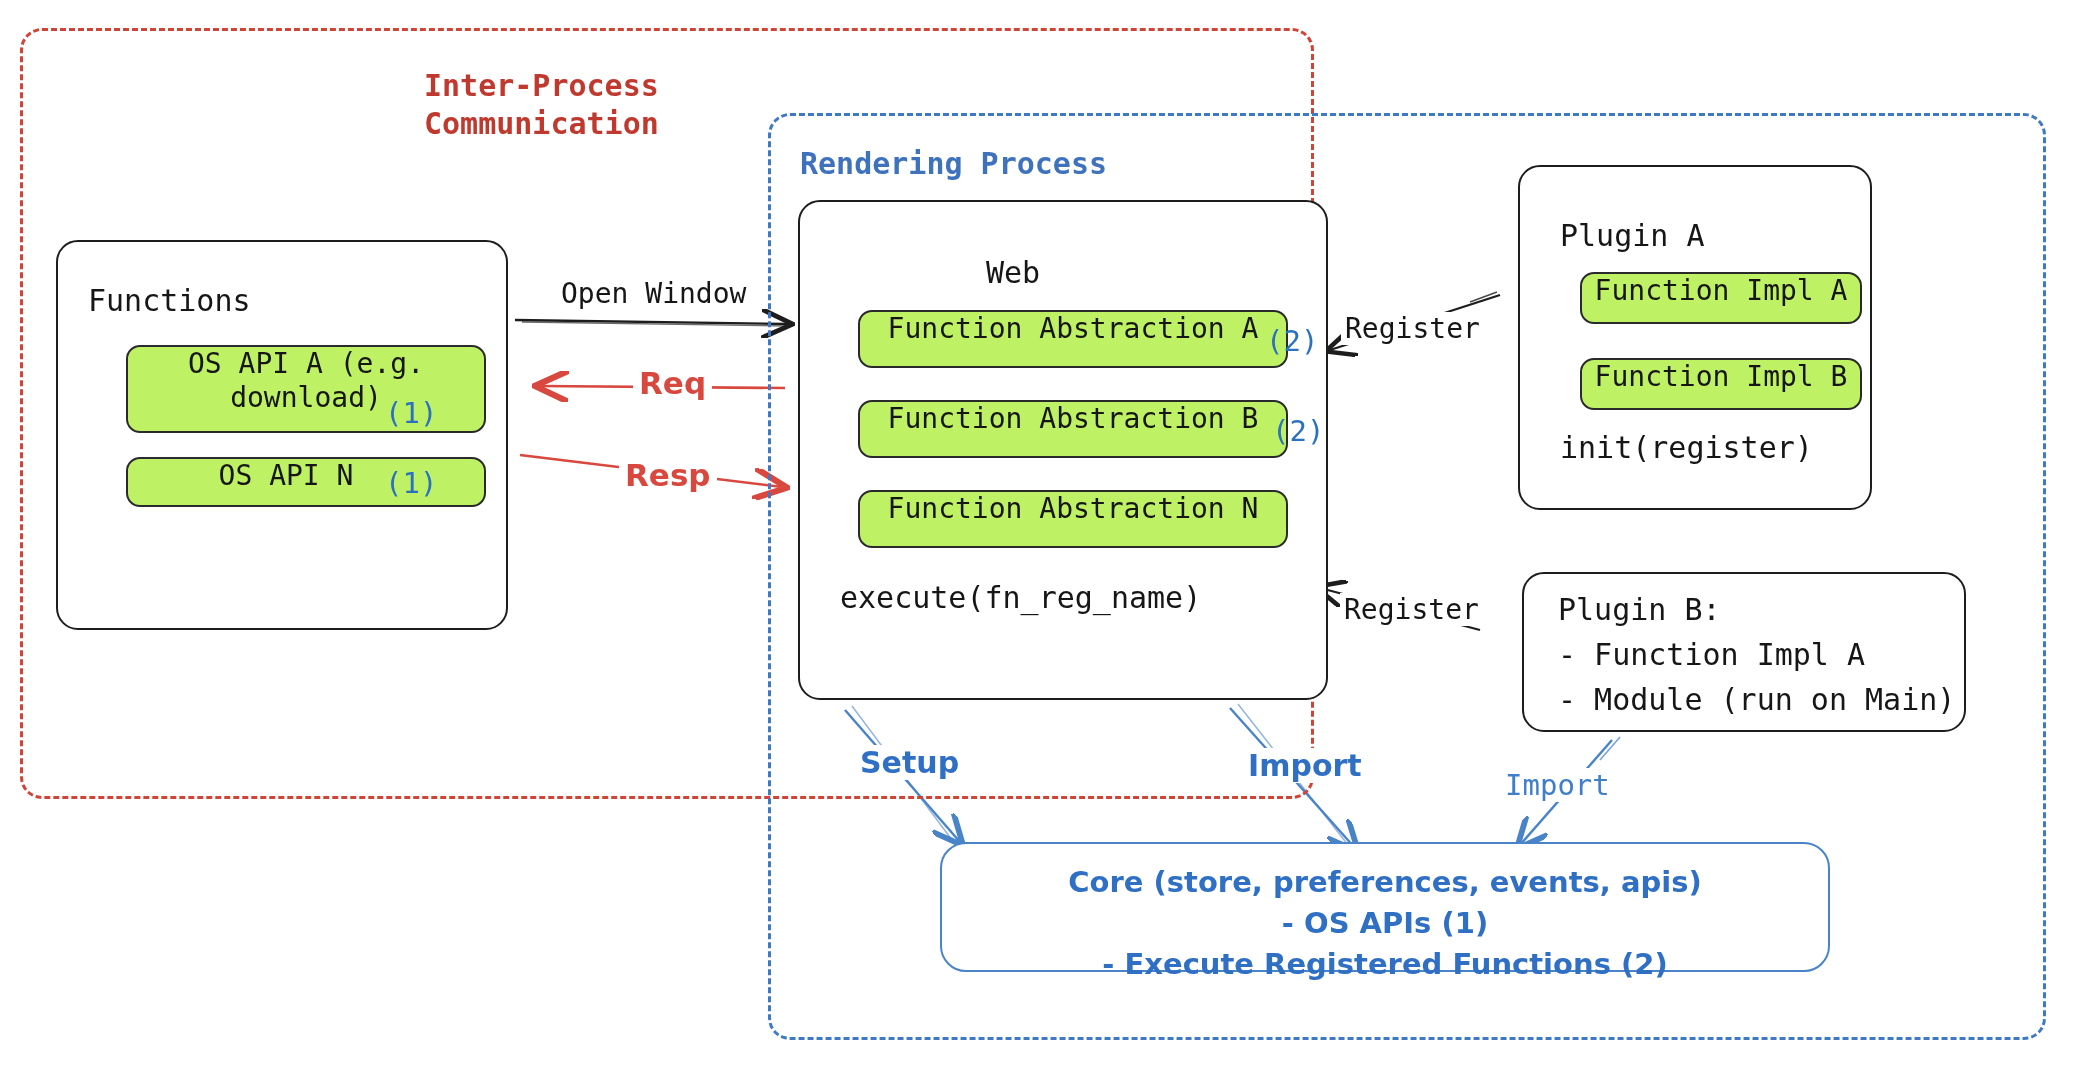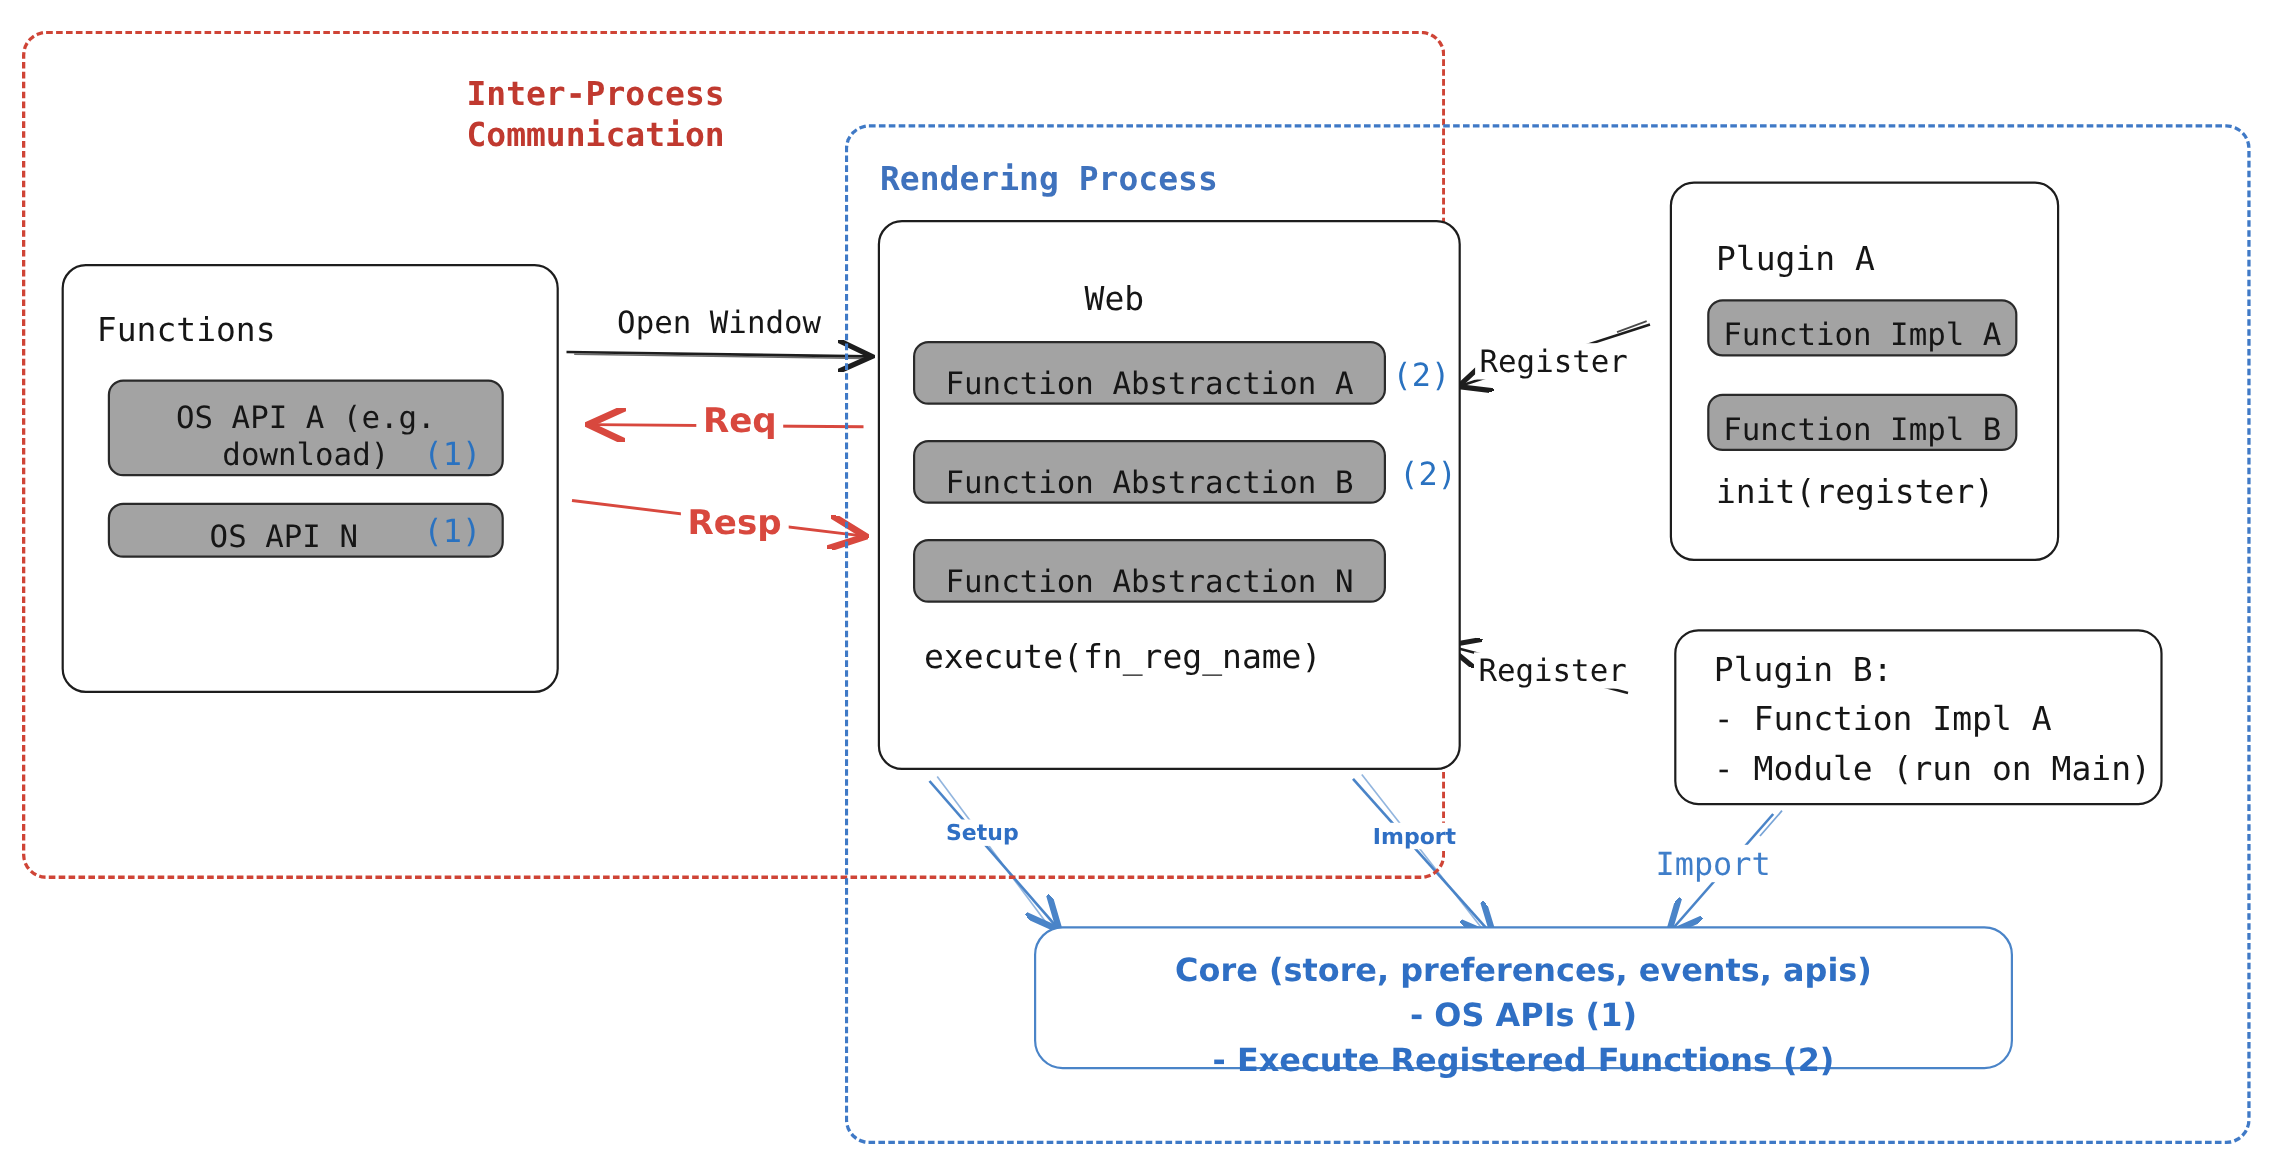--- a/index.html
+++ b/index.html
@@ -51,26 +51,27 @@
     box-sizing: border-box;
   }
   .box-blue {
     border: 2.5px solid #4a84c8;
     border-radius: 26px;
   }
   .pill {
     position: absolute;
     border: 2px solid #2a2a2a;
     border-radius: 14px;
-    background: #a3a3a3;
+    background: #bef264;
     box-sizing: border-box;
     display: flex;
-    align-items: flex-end;
+    align-items: flex-start;
     justify-content: center;
     text-align: center;
+    margin-left: 28px;
   }
 
   .txt {
     position: absolute;
     color: #161616;
     font-family: "DejaVu Sans Mono", "Liberation Mono", monospace;
     white-space: pre-line;
   }
   .t30 { font-size: 30px; }
 
@@ -97,21 +98,21 @@
   .edge-black { color: #161616; font-size: 28px; }
   .edge-red {
     color: #d8483e;
     font-size: 31px;
     font-weight: bold;
     font-family: "DejaVu Sans", "Liberation Sans", sans-serif;
     margin-left: 16px;
   }
   .edge-blue-bold {
     color: #2f6fc4;
-    font-size: 20px;
+    font-size: 30px;
     font-weight: bold;
     font-family: "DejaVu Sans", "Liberation Sans", sans-serif;
   }
   .edge-blue {
     color: #3f7ec9;
     font-size: 29px;
     font-family: "DejaVu Sans Mono", "Liberation Mono", monospace;
   }
 
   .core-text {

